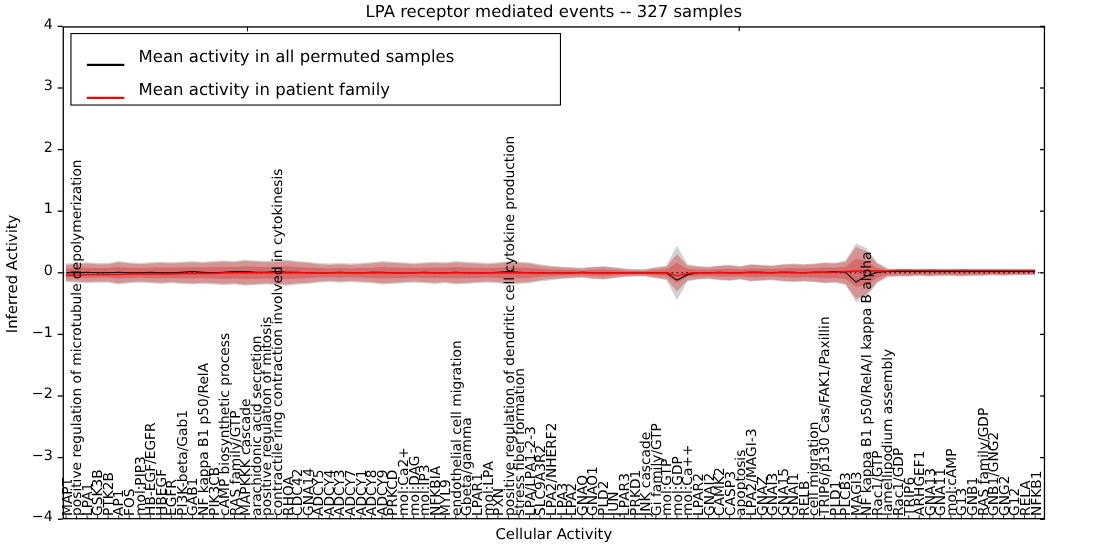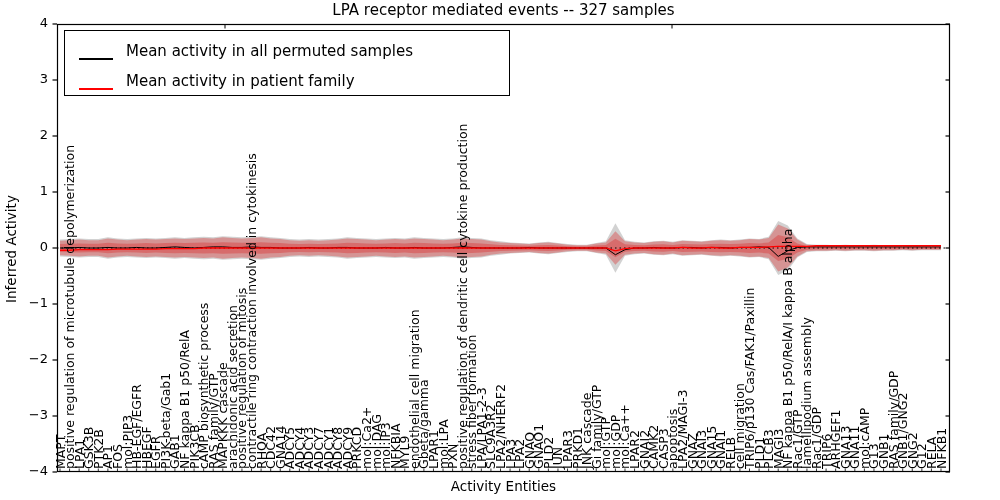--- a/index.html
+++ b/index.html
@@ -20,21 +20,21 @@
   .legend-row.r0{top:7px;} .legend-row.r1{top:37px;}
   .legend-swatch{width:34px;height:2px;margin-left:14px;margin-right:13px;}
   .legend-label{font-size:15px;}
 </style>
 </head>
 <body>
 
 <div class="figure">
   <div class="chart-title">LPA receptor mediated events -- 327 samples</div>
   <div class="y-axis-label">Inferred Activity</div>
-  <div class="x-axis-label">Activity Entities</div>
+  <div class="x-axis-label">Cellular Activity</div>
 
   <svg class="plot-svg" width="893" height="448" viewBox="0 0 893 448">
       <polygon points="3,215.6 12.576086956521738,215.04 22.152173913043477,214.48 31.728260869565215,215.04 41.30434782608695,215.04 50.88043478260869,213.36 60.45652173913043,214.48 70.03260869565217,215.04 79.6086956521739,214.48 89.18478260869564,213.92 98.76086956521738,214.48 108.33695652173913,213.92 117.91304347826086,213.36 127.4891304347826,213.92 137.06521739130434,213.36 146.64130434782606,212.8 156.2173913043478,213.36 165.79347826086956,212.24 175.36956521739128,212.8 184.94565217391303,213.36 194.52173913043475,212.8 204.0978260869565,212.24 213.67391304347825,213.36 223.24999999999997,213.92 232.82608695652172,215.04 242.40217391304347,215.6 251.9782608695652,215.04 261.55434782608694,215.6 271.1304347826087,215.04 280.70652173913044,214.48 290.28260869565213,213.36 299.8586956521739,213.92 309.4347826086956,214.48 319.0108695652174,215.04 328.5869565217391,214.48 338.1630434782608,213.92 347.73913043478257,214.48 357.3152173913043,213.36 366.89130434782606,213.92 376.4673913043478,214.48 386.0434782608695,215.04 395.61956521739125,214.48 405.195652173913,213.36 414.77173913043475,213.92 424.3478260869565,214.48 433.92391304347825,216.16 443.49999999999994,217.28 453.0760869565217,218.4 462.65217391304344,218.96 472.2282608695652,219.52 481.80434782608694,218.4 491.38043478260863,217.84 500.9565217391304,218.96 510.53260869565213,220.08 520.1086956521739,220.64 529.6847826086956,220.64 539.2608695652174,218.96 548.8369565217391,217.28 558.4130434782609,199.36 567.9891304347825,216.16 577.5652173913043,217.84 587.141304347826,218.4 596.7173913043478,217.28 606.2934782608695,216.72 615.8695652173913,217.84 625.445652173913,216.16 635.0217391304348,216.72 644.5978260869565,217.28 654.1739130434783,216.16 663.75,215.6 673.3260869565216,216.16 682.9021739130434,215.6 692.4782608695651,214.48 702.0543478260869,215.04 711.6304347826086,212.8 721.2065217391304,197.12 730.7826086956521,201.6 740.3586956521739,214.48 749.9347826086956,220.08 759.5108695652174,220.64 769.086956521739,220.64 778.6630434782608,221.2 788.2391304347825,220.64 797.8152173913043,221.2 807.391304347826,221.2 816.9673913043478,220.64 826.5434782608695,221.2 836.1195652173913,221.2 845.695652173913,221.76 855.2717391304348,221.2 864.8478260869565,221.76 874.4239130434781,221.76 883.9999999999999,221.76 883.9999999999999,226.24 874.4239130434781,226.24 864.8478260869565,226.24 855.2717391304348,226.8 845.695652173913,226.24 836.1195652173913,226.8 826.5434782608695,226.8 816.9673913043478,227.36 807.391304347826,226.8 797.8152173913043,226.8 788.2391304347825,227.36 778.6630434782608,226.8 769.086956521739,227.36 759.5108695652174,227.36 749.9347826086956,227.92 740.3586956521739,233.52 730.7826086956521,246.4 721.2065217391304,250.88 711.6304347826086,235.2 702.0543478260869,232.96 692.4782608695651,233.52 682.9021739130434,232.4 673.3260869565216,231.84 663.75,232.4 654.1739130434783,231.84 644.5978260869565,230.72 635.0217391304348,231.28 625.445652173913,231.84 615.8695652173913,230.16 606.2934782608695,231.28 596.7173913043478,230.72 587.141304347826,229.6 577.5652173913043,230.16 567.9891304347825,231.84 558.4130434782609,248.64 548.8369565217391,230.72 539.2608695652174,229.04 529.6847826086956,227.36 520.1086956521739,227.36 510.53260869565213,227.92 500.9565217391304,229.04 491.38043478260863,230.16 481.80434782608694,229.6 472.2282608695652,228.48 462.65217391304344,229.04 453.0760869565217,229.6 443.49999999999994,230.72 433.92391304347825,231.84 424.3478260869565,233.52 414.77173913043475,234.08 405.195652173913,234.64 395.61956521739125,233.52 386.0434782608695,232.96 376.4673913043478,233.52 366.89130434782606,234.08 357.3152173913043,234.64 347.73913043478257,233.52 338.1630434782608,234.08 328.5869565217391,233.52 319.0108695652174,232.96 309.4347826086956,233.52 299.8586956521739,234.08 290.28260869565213,234.64 280.70652173913044,233.52 271.1304347826087,232.96 261.55434782608694,232.4 251.9782608695652,232.96 242.40217391304347,232.4 232.82608695652172,232.96 223.24999999999997,234.08 213.67391304347825,234.64 204.0978260869565,235.76 194.52173913043475,235.2 184.94565217391303,234.64 175.36956521739128,235.2 165.79347826086956,235.76 156.2173913043478,234.64 146.64130434782606,235.2 137.06521739130434,234.64 127.4891304347826,234.08 117.91304347826086,234.64 108.33695652173913,234.08 98.76086956521738,233.52 89.18478260869564,234.08 79.6086956521739,233.52 70.03260869565217,232.96 60.45652173913043,233.52 50.88043478260869,234.64 41.30434782608695,232.96 31.728260869565215,232.96 22.152173913043477,233.52 12.576086956521738,232.96 3,232.4" fill="#888888" fill-opacity="0.38"></polygon>
       <polygon points="3,216.72 12.576086956521738,216.16 22.152173913043477,215.6 31.728260869565215,216.16 41.30434782608695,216.16 50.88043478260869,214.48 60.45652173913043,215.6 70.03260869565217,216.16 79.6086956521739,215.6 89.18478260869564,215.04 98.76086956521738,215.6 108.33695652173913,215.04 117.91304347826086,214.48 127.4891304347826,215.04 137.06521739130434,214.48 146.64130434782606,213.92 156.2173913043478,214.48 165.79347826086956,213.36 175.36956521739128,213.92 184.94565217391303,214.48 194.52173913043475,213.92 204.0978260869565,213.36 213.67391304347825,214.48 223.24999999999997,215.04 232.82608695652172,216.16 242.40217391304347,216.72 251.9782608695652,216.16 261.55434782608694,216.72 271.1304347826087,216.16 280.70652173913044,215.6 290.28260869565213,214.48 299.8586956521739,215.04 309.4347826086956,215.6 319.0108695652174,216.16 328.5869565217391,215.6 338.1630434782608,215.04 347.73913043478257,215.6 357.3152173913043,214.48 366.89130434782606,215.04 376.4673913043478,215.6 386.0434782608695,216.16 395.61956521739125,215.6 405.195652173913,214.48 414.77173913043475,215.04 424.3478260869565,215.6 433.92391304347825,217.28 443.49999999999994,218.4 453.0760869565217,218.96 462.65217391304344,219.52 472.2282608695652,220.08 481.80434782608694,218.96 491.38043478260863,218.4 500.9565217391304,219.52 510.53260869565213,220.64 520.1086956521739,221.2 529.6847826086956,221.2 539.2608695652174,219.52 548.8369565217391,218.4 558.4130434782609,207.2 567.9891304347825,217.28 577.5652173913043,218.4 587.141304347826,218.96 596.7173913043478,217.84 606.2934782608695,217.28 615.8695652173913,218.4 625.445652173913,216.72 635.0217391304348,217.28 644.5978260869565,217.84 654.1739130434783,216.72 663.75,216.16 673.3260869565216,216.72 682.9021739130434,216.16 692.4782608695651,215.04 702.0543478260869,215.6 711.6304347826086,213.92 721.2065217391304,200.48 730.7826086956521,204.4 740.3586956521739,215.6 749.9347826086956,220.64 759.5108695652174,221.2 769.086956521739,221.2 778.6630434782608,221.76 788.2391304347825,221.2 797.8152173913043,221.76 807.391304347826,221.76 816.9673913043478,221.2 826.5434782608695,221.76 836.1195652173913,221.76 845.695652173913,222.32 855.2717391304348,221.76 864.8478260869565,222.32 874.4239130434781,222.32 883.9999999999999,222.32 883.9999999999999,225.68 874.4239130434781,225.68 864.8478260869565,225.68 855.2717391304348,226.24 845.695652173913,225.68 836.1195652173913,226.24 826.5434782608695,226.24 816.9673913043478,226.8 807.391304347826,226.24 797.8152173913043,226.24 788.2391304347825,226.8 778.6630434782608,226.24 769.086956521739,226.8 759.5108695652174,226.8 749.9347826086956,227.36 740.3586956521739,232.4 730.7826086956521,243.6 721.2065217391304,247.52 711.6304347826086,234.08 702.0543478260869,232.4 692.4782608695651,232.96 682.9021739130434,231.84 673.3260869565216,231.28 663.75,231.84 654.1739130434783,231.28 644.5978260869565,230.16 635.0217391304348,230.72 625.445652173913,231.28 615.8695652173913,229.6 606.2934782608695,230.72 596.7173913043478,230.16 587.141304347826,229.04 577.5652173913043,229.6 567.9891304347825,230.72 558.4130434782609,240.8 548.8369565217391,229.6 539.2608695652174,228.48 529.6847826086956,226.8 520.1086956521739,226.8 510.53260869565213,227.36 500.9565217391304,228.48 491.38043478260863,229.6 481.80434782608694,229.04 472.2282608695652,227.92 462.65217391304344,228.48 453.0760869565217,229.04 443.49999999999994,229.6 433.92391304347825,230.72 424.3478260869565,232.4 414.77173913043475,232.96 405.195652173913,233.52 395.61956521739125,232.4 386.0434782608695,231.84 376.4673913043478,232.4 366.89130434782606,232.96 357.3152173913043,233.52 347.73913043478257,232.4 338.1630434782608,232.96 328.5869565217391,232.4 319.0108695652174,231.84 309.4347826086956,232.4 299.8586956521739,232.96 290.28260869565213,233.52 280.70652173913044,232.4 271.1304347826087,231.84 261.55434782608694,231.28 251.9782608695652,231.84 242.40217391304347,231.28 232.82608695652172,231.84 223.24999999999997,232.96 213.67391304347825,233.52 204.0978260869565,234.64 194.52173913043475,234.08 184.94565217391303,233.52 175.36956521739128,234.08 165.79347826086956,234.64 156.2173913043478,233.52 146.64130434782606,234.08 137.06521739130434,233.52 127.4891304347826,232.96 117.91304347826086,233.52 108.33695652173913,232.96 98.76086956521738,232.4 89.18478260869564,232.96 79.6086956521739,232.4 70.03260869565217,231.84 60.45652173913043,232.4 50.88043478260869,233.52 41.30434782608695,231.84 31.728260869565215,231.84 22.152173913043477,232.4 12.576086956521738,231.84 3,231.28" fill="#dd2222" fill-opacity="0.35"></polygon>
       <polygon points="3,219.996 12.576086956521738,219.688 22.152173913043477,219.38 31.728260869565215,219.688 41.30434782608695,219.688 50.88043478260869,218.764 60.45652173913043,219.38 70.03260869565217,219.688 79.6086956521739,219.38 89.18478260869564,219.072 98.76086956521738,219.38 108.33695652173913,219.072 117.91304347826086,218.764 127.4891304347826,219.072 137.06521739130434,218.764 146.64130434782606,218.456 156.2173913043478,218.764 165.79347826086956,218.148 175.36956521739128,218.456 184.94565217391303,218.764 194.52173913043475,218.456 204.0978260869565,218.148 213.67391304347825,218.764 223.24999999999997,219.072 232.82608695652172,219.688 242.40217391304347,219.996 251.9782608695652,219.688 261.55434782608694,219.996 271.1304347826087,219.688 280.70652173913044,219.38 290.28260869565213,218.764 299.8586956521739,219.072 309.4347826086956,219.38 319.0108695652174,219.688 328.5869565217391,219.38 338.1630434782608,219.072 347.73913043478257,219.38 357.3152173913043,218.764 366.89130434782606,219.072 376.4673913043478,219.38 386.0434782608695,219.688 395.61956521739125,219.38 405.195652173913,218.764 414.77173913043475,219.072 424.3478260869565,219.38 433.92391304347825,220.304 443.49999999999994,220.92 453.0760869565217,221.228 462.65217391304344,221.536 472.2282608695652,221.844 481.80434782608694,221.228 491.38043478260863,220.92 500.9565217391304,221.536 510.53260869565213,222.152 520.1086956521739,222.46 529.6847826086956,222.46 539.2608695652174,221.536 548.8369565217391,220.92 558.4130434782609,214.76 567.9891304347825,220.304 577.5652173913043,220.92 587.141304347826,221.228 596.7173913043478,220.612 606.2934782608695,220.304 615.8695652173913,220.92 625.445652173913,219.996 635.0217391304348,220.304 644.5978260869565,220.612 654.1739130434783,219.996 663.75,219.688 673.3260869565216,219.996 682.9021739130434,219.688 692.4782608695651,219.072 702.0543478260869,219.38 711.6304347826086,218.456 721.2065217391304,211.064 730.7826086956521,213.22 740.3586956521739,219.38 749.9347826086956,222.152 759.5108695652174,222.46 769.086956521739,222.46 778.6630434782608,222.768 788.2391304347825,222.46 797.8152173913043,222.768 807.391304347826,222.768 816.9673913043478,222.46 826.5434782608695,222.768 836.1195652173913,222.768 845.695652173913,223.076 855.2717391304348,222.768 864.8478260869565,223.076 874.4239130434781,223.076 883.9999999999999,223.076 883.9999999999999,224.924 874.4239130434781,224.924 864.8478260869565,224.924 855.2717391304348,225.232 845.695652173913,224.924 836.1195652173913,225.232 826.5434782608695,225.232 816.9673913043478,225.54 807.391304347826,225.232 797.8152173913043,225.232 788.2391304347825,225.54 778.6630434782608,225.232 769.086956521739,225.54 759.5108695652174,225.54 749.9347826086956,225.848 740.3586956521739,228.62 730.7826086956521,234.78 721.2065217391304,236.936 711.6304347826086,229.544 702.0543478260869,228.62 692.4782608695651,228.928 682.9021739130434,228.312 673.3260869565216,228.004 663.75,228.312 654.1739130434783,228.004 644.5978260869565,227.388 635.0217391304348,227.696 625.445652173913,228.004 615.8695652173913,227.08 606.2934782608695,227.696 596.7173913043478,227.388 587.141304347826,226.772 577.5652173913043,227.08 567.9891304347825,227.696 558.4130434782609,233.24 548.8369565217391,227.08 539.2608695652174,226.464 529.6847826086956,225.54 520.1086956521739,225.54 510.53260869565213,225.848 500.9565217391304,226.464 491.38043478260863,227.08 481.80434782608694,226.772 472.2282608695652,226.156 462.65217391304344,226.464 453.0760869565217,226.772 443.49999999999994,227.08 433.92391304347825,227.696 424.3478260869565,228.62 414.77173913043475,228.928 405.195652173913,229.236 395.61956521739125,228.62 386.0434782608695,228.312 376.4673913043478,228.62 366.89130434782606,228.928 357.3152173913043,229.236 347.73913043478257,228.62 338.1630434782608,228.928 328.5869565217391,228.62 319.0108695652174,228.312 309.4347826086956,228.62 299.8586956521739,228.928 290.28260869565213,229.236 280.70652173913044,228.62 271.1304347826087,228.312 261.55434782608694,228.004 251.9782608695652,228.312 242.40217391304347,228.004 232.82608695652172,228.312 223.24999999999997,228.928 213.67391304347825,229.236 204.0978260869565,229.852 194.52173913043475,229.544 184.94565217391303,229.236 175.36956521739128,229.544 165.79347826086956,229.852 156.2173913043478,229.236 146.64130434782606,229.544 137.06521739130434,229.236 127.4891304347826,228.928 117.91304347826086,229.236 108.33695652173913,228.928 98.76086956521738,228.62 89.18478260869564,228.928 79.6086956521739,228.62 70.03260869565217,228.312 60.45652173913043,228.62 50.88043478260869,229.236 41.30434782608695,228.312 31.728260869565215,228.312 22.152173913043477,228.62 12.576086956521738,228.312 3,228.004" fill="#dd2222" fill-opacity="0.35"></polygon>
       <line x1="0" y1="224" x2="888" y2="224" stroke="#000000" stroke-width="1" stroke-dasharray="1.5,3"></line>
       <polyline points="3,224 12.576086956521738,224 22.152173913043477,223.44 31.728260869565215,224 41.30434782608695,224 50.88043478260869,223.44 60.45652173913043,224 70.03260869565217,224 79.6086956521739,223.44 89.18478260869564,224 98.76086956521738,224 108.33695652173913,223.44 117.91304347826086,222.88 127.4891304347826,223.44 137.06521739130434,224 146.64130434782606,223.44 156.2173913043478,222.88 165.79347826086956,222.88 175.36956521739128,223.44 184.94565217391303,223.44 194.52173913043475,222.88 204.0978260869565,223.44 213.67391304347825,223.44 223.24999999999997,224 232.82608695652172,224 242.40217391304347,224 251.9782608695652,223.44 261.55434782608694,224 271.1304347826087,224 280.70652173913044,223.44 290.28260869565213,223.44 299.8586956521739,224 309.4347826086956,224 319.0108695652174,224 328.5869565217391,223.44 338.1630434782608,224 347.73913043478257,224 357.3152173913043,223.44 366.89130434782606,224 376.4673913043478,224 386.0434782608695,224 395.61956521739125,223.44 405.195652173913,222.88 414.77173913043475,223.44 424.3478260869565,224 433.92391304347825,224 443.49999999999994,224 453.0760869565217,224 462.65217391304344,224 472.2282608695652,223.44 481.80434782608694,224 491.38043478260863,224 500.9565217391304,224 510.53260869565213,224 520.1086956521739,224 529.6847826086956,224 539.2608695652174,224 548.8369565217391,224 558.4130434782609,230.72 567.9891304347825,225.68 577.5652173913043,224 587.141304347826,224 596.7173913043478,223.44 606.2934782608695,224 615.8695652173913,224 625.445652173913,223.44 635.0217391304348,223.44 644.5978260869565,224 654.1739130434783,223.44 663.75,223.44 673.3260869565216,224 682.9021739130434,223.44 692.4782608695651,223.44 702.0543478260869,222.88 711.6304347826086,223.44 721.2065217391304,232.4 730.7826086956521,226.8 740.3586956521739,223.44 749.9347826086956,222.88 759.5108695652174,222.88 769.086956521739,222.88 778.6630434782608,222.88 788.2391304347825,222.88 797.8152173913043,222.88 807.391304347826,222.88 816.9673913043478,222.88 826.5434782608695,222.88 836.1195652173913,222.88 845.695652173913,222.88 855.2717391304348,222.88 864.8478260869565,222.88 874.4239130434781,222.88 883.9999999999999,222.88" fill="none" stroke="#000000" stroke-width="1"></polyline>
       <polyline points="3,226.24 12.576086956521738,226.24 22.152173913043477,225.68 31.728260869565215,225.68 41.30434782608695,225.68 50.88043478260869,225.68 60.45652173913043,225.12 70.03260869565217,225.12 79.6086956521739,225.12 89.18478260869564,225.12 98.76086956521738,225.12 108.33695652173913,224.56 117.91304347826086,224.56 127.4891304347826,224.56 137.06521739130434,224.56 146.64130434782606,224 156.2173913043478,224 165.79347826086956,224 175.36956521739128,224 184.94565217391303,224 194.52173913043475,224 204.0978260869565,224 213.67391304347825,224 223.24999999999997,224 232.82608695652172,224 242.40217391304347,224 251.9782608695652,224 261.55434782608694,224 271.1304347826087,224 280.70652173913044,224 290.28260869565213,224 299.8586956521739,224 309.4347826086956,224 319.0108695652174,224 328.5869565217391,224 338.1630434782608,224 347.73913043478257,224 357.3152173913043,224 366.89130434782606,224 376.4673913043478,224 386.0434782608695,224 395.61956521739125,224 405.195652173913,224 414.77173913043475,224 424.3478260869565,224 433.92391304347825,224 443.49999999999994,224 453.0760869565217,224 462.65217391304344,224 472.2282608695652,224 481.80434782608694,224 491.38043478260863,224 500.9565217391304,224 510.53260869565213,224 520.1086956521739,224 529.6847826086956,224 539.2608695652174,224 548.8369565217391,224 558.4130434782609,226.8 567.9891304347825,224.56 577.5652173913043,224 587.141304347826,224 596.7173913043478,224 606.2934782608695,224 615.8695652173913,224 625.445652173913,223.44 635.0217391304348,224 644.5978260869565,224 654.1739130434783,223.44 663.75,224 673.3260869565216,224 682.9021739130434,223.44 692.4782608695651,223.44 702.0543478260869,223.44 711.6304347826086,222.88 721.2065217391304,222.32 730.7826086956521,222.32 740.3586956521739,222.32 749.9347826086956,222.32 759.5108695652174,221.76 769.086956521739,221.76 778.6630434782608,221.76 788.2391304347825,221.76 797.8152173913043,221.76 807.391304347826,221.76 816.9673913043478,221.76 826.5434782608695,221.76 836.1195652173913,221.76 845.695652173913,221.76 855.2717391304348,221.76 864.8478260869565,221.76 874.4239130434781,221.76 883.9999999999999,221.76" fill="none" stroke="#ff0000" stroke-width="1.3"></polyline>
       <rect x="0.5" y="0.5" width="892" height="447" fill="none" stroke="#000" stroke-width="1.2"></rect>
       <line x1="-4.5" y1="0" x2="0" y2="0" stroke="#000" stroke-width="1.2"></line>

